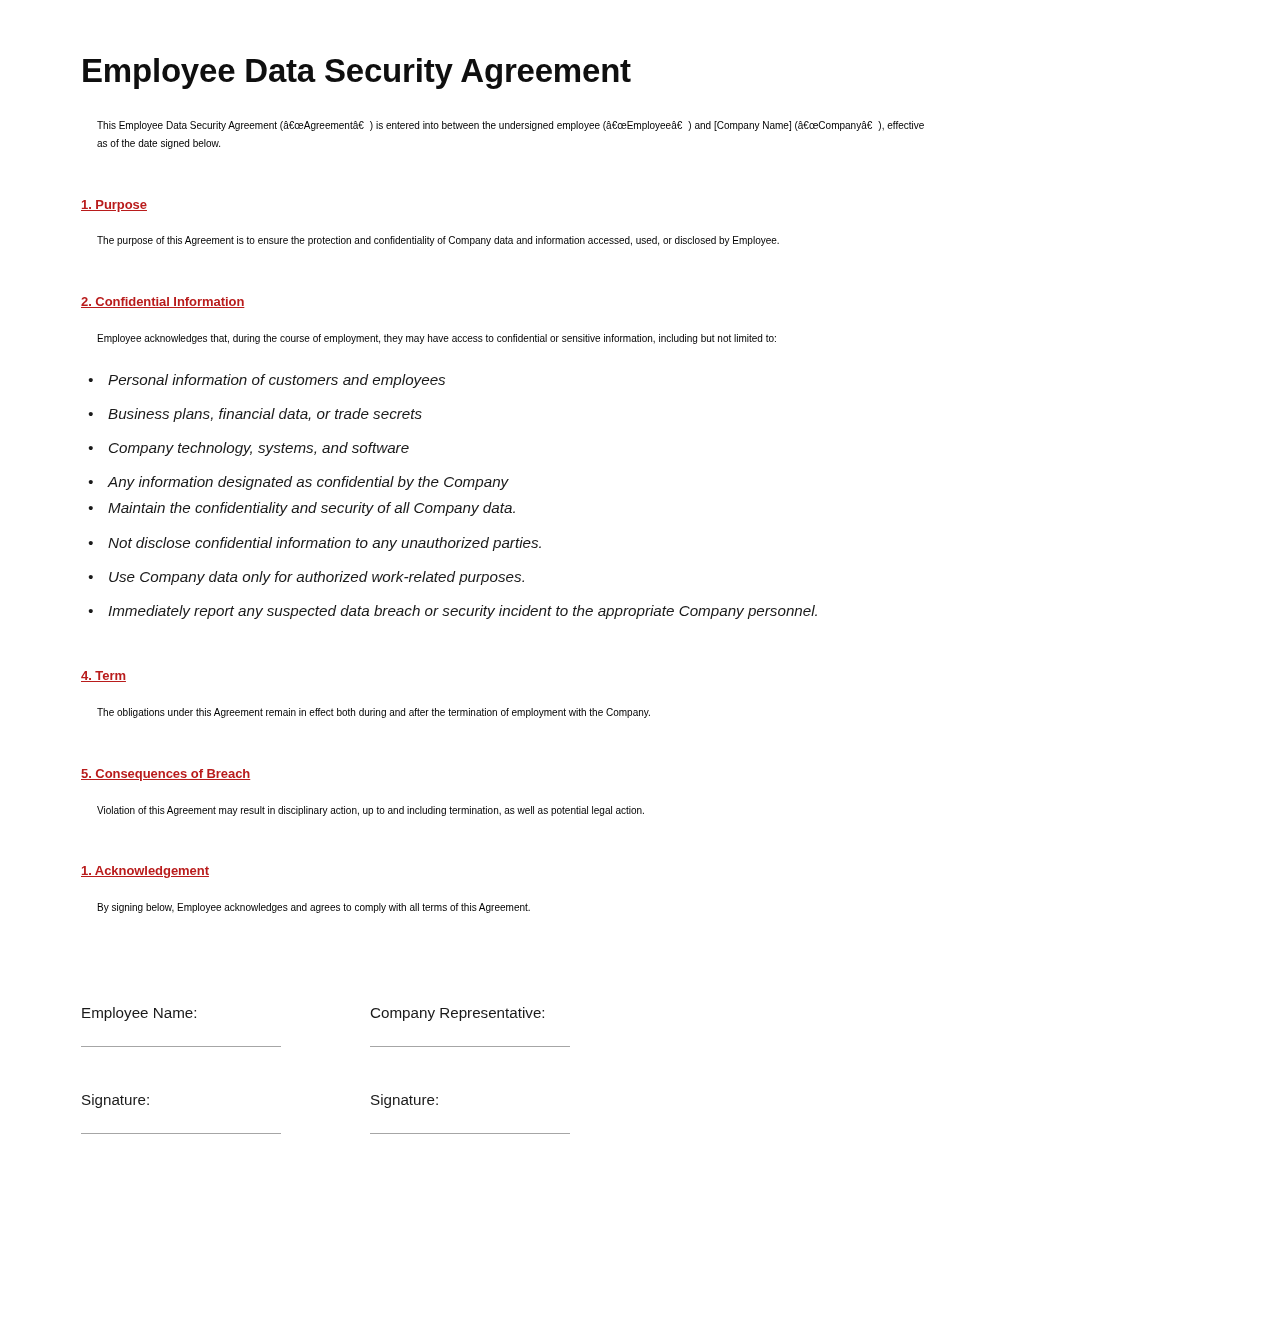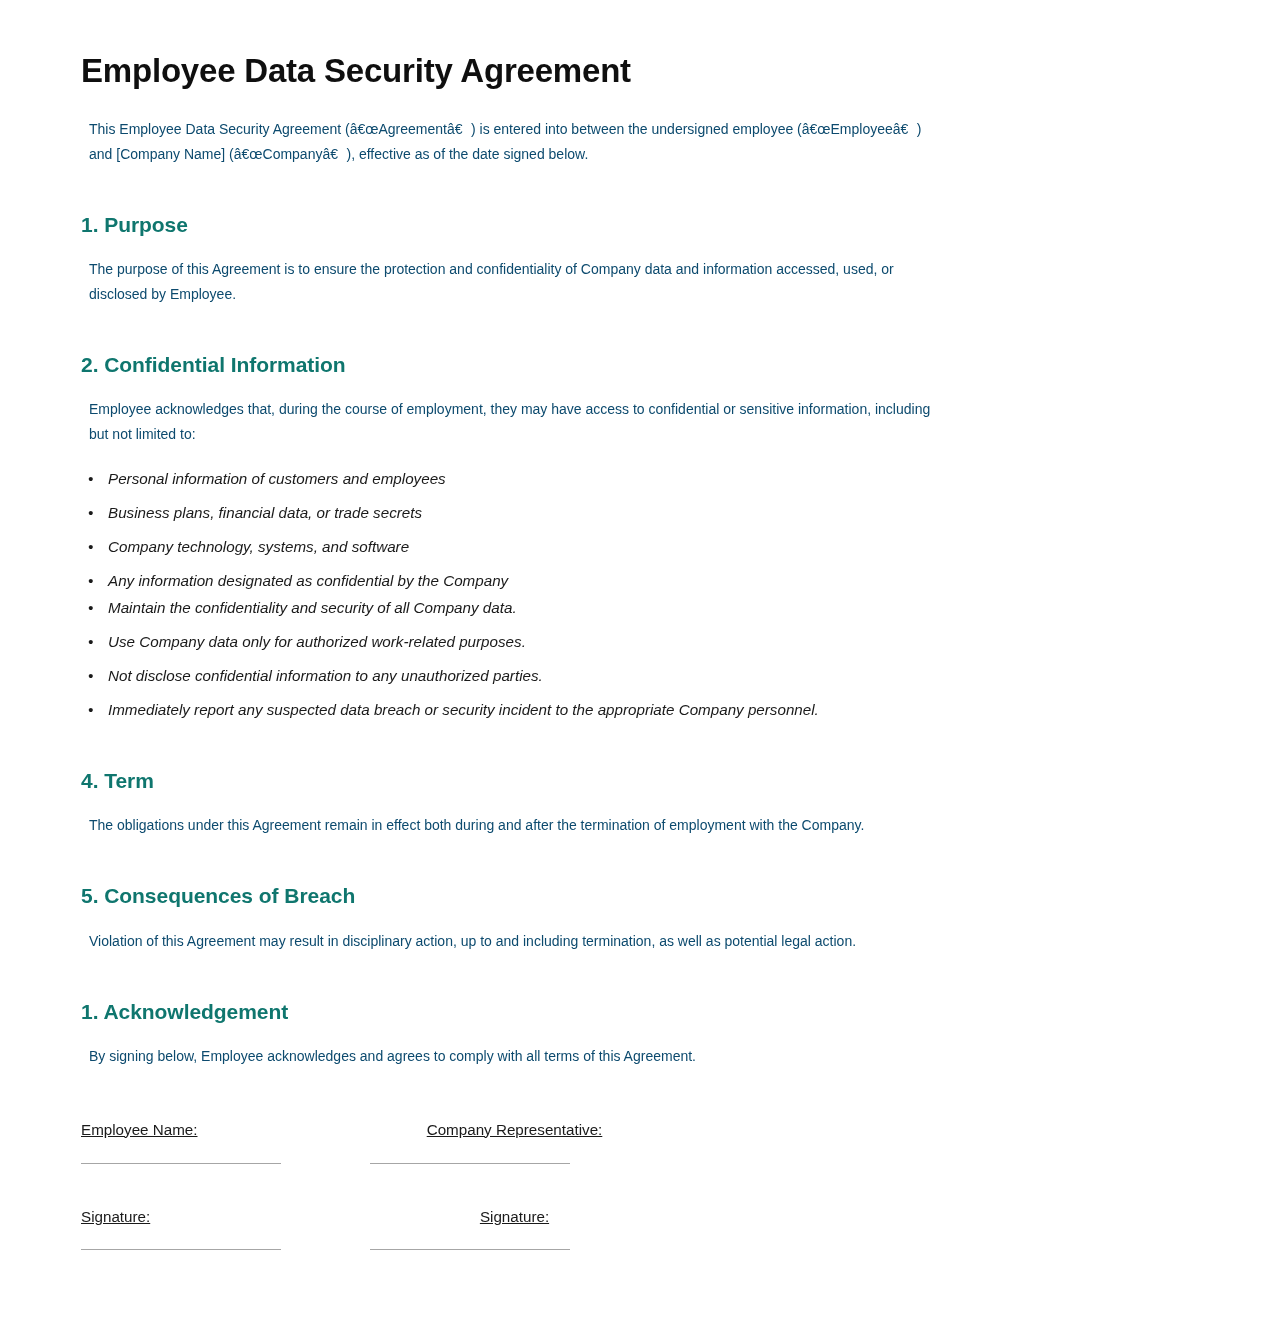--- a/index.html
+++ b/index.html
@@ -24,36 +24,37 @@
   }
   .doc-title {
     font-size: 33px;
     font-weight: bold;
     line-height: 1.18;
     letter-spacing: -0.2px;
     margin: 0 0 26px 0;
     color: #0f0f0f;
   }
   p.body-text {
-    font-size: 14px;
+    font-size: 10px;
     line-height: 1.78;
-    margin: 8px;
-    color: #0c4a6e;
+    margin: 16px;
+    color: #000000;
     max-width: 1103px;
   }
   .intro {
     margin-bottom: 0;
   }
   h2.section-heading {
-    font-size: 21px;
+    font-size: 13px;
     font-weight: bold;
     line-height: 1.3;
-    color: #0f766e;
+    color: #b91c1c;
     margin: 44px 0 0 0;
     letter-spacing: -0.05px;
+    text-decoration: underline;
   }
   h2.section-heading + p.body-text,
   h2.section-heading + ul.bullet-list {
     margin-top: 19px;
   }
   ul.bullet-list {
     list-style: none;
     margin: 0;
     padding: 0;
   }
@@ -72,37 +73,35 @@
   ul.bullet-list li::before {
     content: "\2022";
     position: absolute;
     left: 0;
     top: 0;
     font-size: 15.2px;
     line-height: 1.72;
     color: #1a1a1a;
   }
   .signature-block {
-    margin-top: 50px;
+    margin-top: 85px;
     width: 100%;
-    text-decoration: underline;
   }
   .sig-row {
     display: flex;
     align-items: flex-start;
     margin-bottom: 0;
   }
   .sig-cell {
     width: 289px;
     box-sizing: border-box;
     padding-right: 89px;
   }
   .sig-cell.col2 {
     padding-right: 0;
-    text-align: center;
   }
   .sig-label {
     font-size: 15.2px;
     line-height: 1.5;
     color: #1a1a1a;
     display: block;
     margin-bottom: 21px;
   }
   .sig-line {
     width: 200px;
@@ -130,22 +129,22 @@
   <p class="body-text">Employee acknowledges that, during the course of employment, they may have access to confidential or sensitive information, including but not limited to:</p>
   <ul class="bullet-list" style="margin-top:19px;">
     <li>Personal information of customers and employees</li>
     <li>Business plans, financial data, or trade secrets</li>
     <li>Company technology, systems, and software</li>
     <li>Any information designated as confidential by the Company</li>
   </ul>
 
   <ul class="bullet-list">
     <li>Maintain the confidentiality and security of all Company data.</li>
+    <li>Not disclose confidential information to any unauthorized parties.</li>
     <li>Use Company data only for authorized work-related purposes.</li>
-    <li>Not disclose confidential information to any unauthorized parties.</li>
     <li>Immediately report any suspected data breach or security incident to the appropriate Company personnel.</li>
   </ul>
 
   <h2 class="section-heading">4. Term</h2>
   <p class="body-text">The obligations under this Agreement remain in effect both during and after the termination of employment with the Company.</p>
 
   <h2 class="section-heading">5. Consequences of Breach</h2>
   <p class="body-text">Violation of this Agreement may result in disciplinary action, up to and including termination, as well as potential legal action.</p>
 
   <h2 class="section-heading">1. Acknowledgement</h2>

